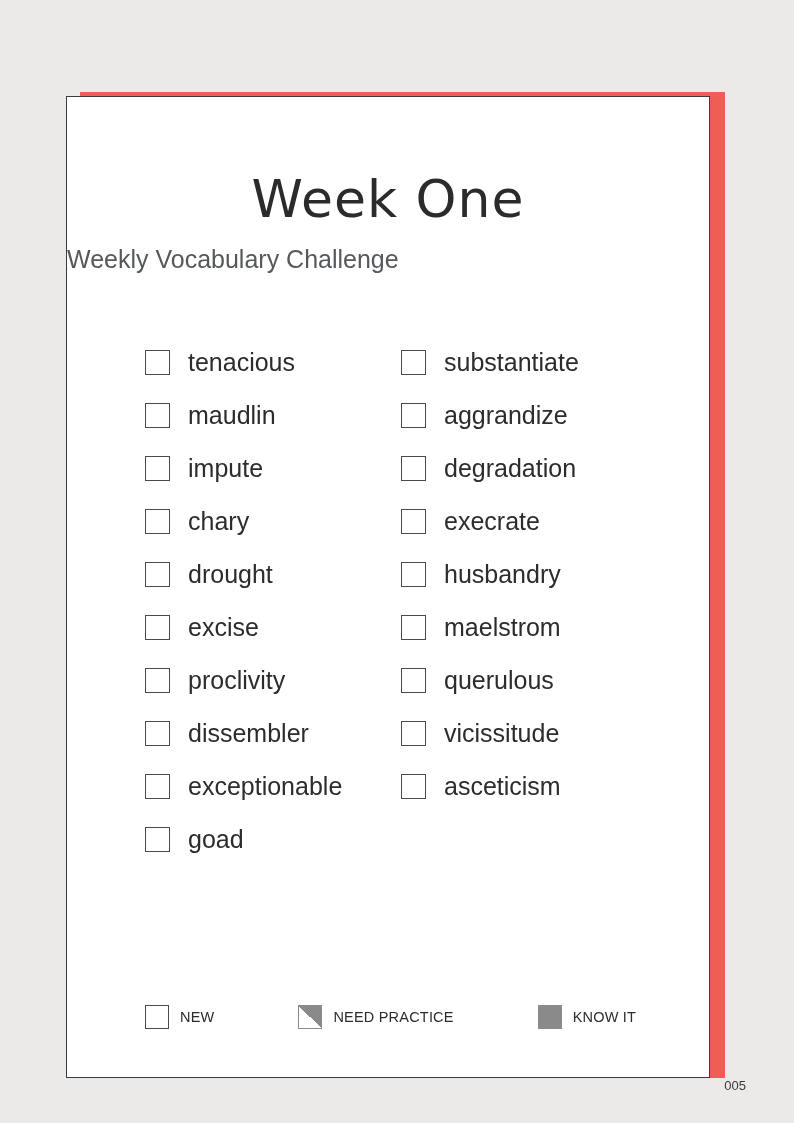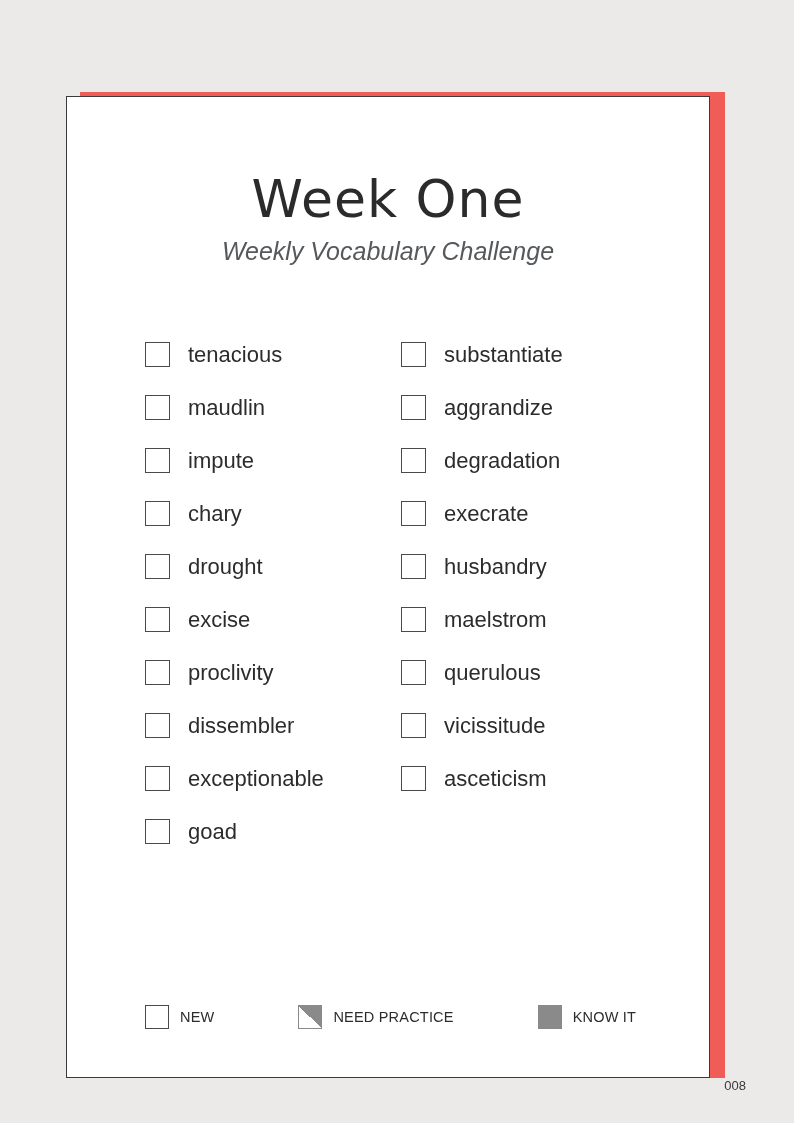--- a/index.html
+++ b/index.html
@@ -40,26 +40,24 @@
     text-align: center;
     margin-top: 72px;
     font-family: "DejaVu Sans", sans-serif;
     font-size: 52px;
     font-weight: 400;
     color: #2b2b2b;
     letter-spacing: 1px;
   }
 
   .subtitle {
-    text-align: center;
-    margin-top: 8px;
+    margin-top: 16px;
     font-size: 25px;
     color: #55595c;
     font-weight: 400;
-    font-style: italic;
   }
 
   .word-grid {
     margin-top: 62px;
     padding: 0 70px 0 78px;
     display: grid;
     grid-template-columns: 1fr 1fr;
     column-gap: 18px;
     row-gap: 0;
   }
@@ -74,21 +72,21 @@
     width: 25px;
     height: 25px;
     border: 1.6px solid #4a4a4a;
     box-sizing: border-box;
     flex: 0 0 auto;
     background: #ffffff;
   }
 
   .word-label {
     margin-left: 18px;
-    font-size: 22px;
+    font-size: 25px;
     color: #2c2c2c;
     line-height: 1;
   }
 
   .legend {
     position: absolute;
     left: 78px;
     right: 50px;
     bottom: 48px;
     display: flex;
@@ -246,13 +244,13 @@
       <span class="legend-label">NEED PRACTICE</span>
     </div>
     <div class="legend-item">
       <span class="legend-swatch full"></span>
       <span class="legend-label">KNOW IT</span>
     </div>
   </div>
 
 </div>
 
-<div class="page-number">008</div>
+<div class="page-number">005</div>
 
 </body></html>

